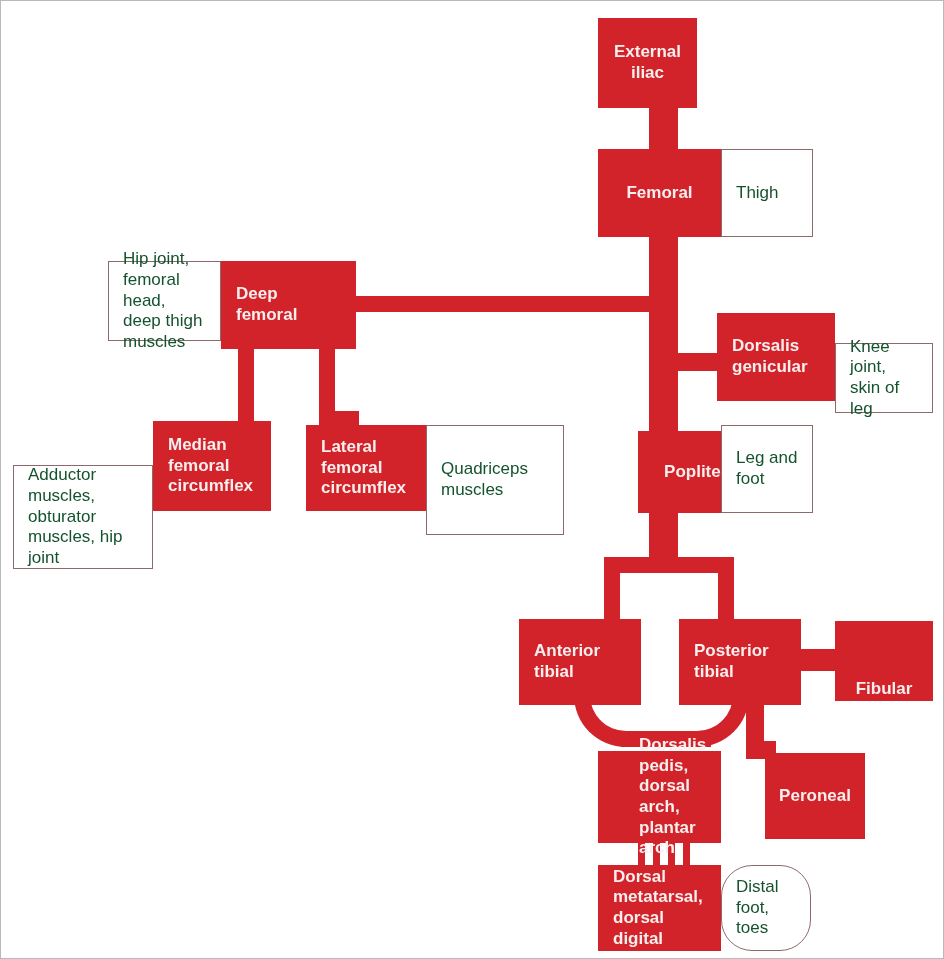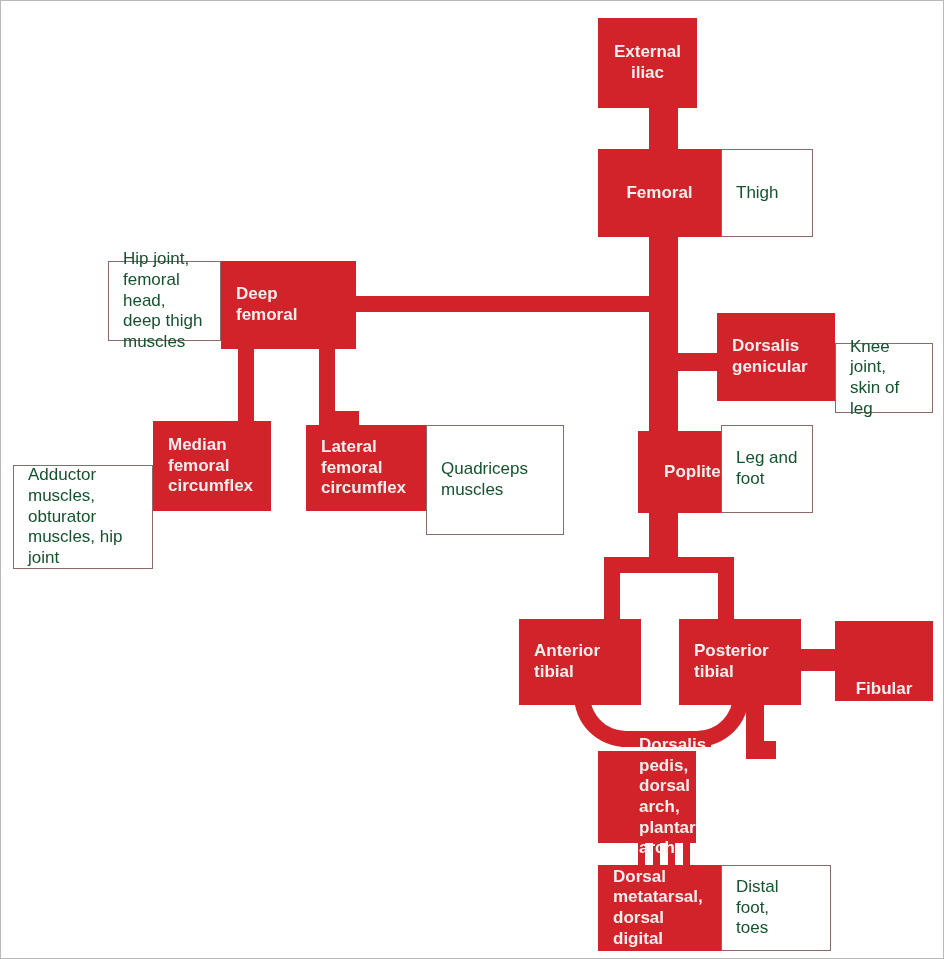--- a/index.html
+++ b/index.html
@@ -176,31 +176,34 @@
 
   <div class="node red" style="left:678px; top:618px; width:122px; height:86px;">
     <span class="txt">Posterior
 tibial</span>
   </div>
 
   <div class="node red center" style="left:834px; top:620px; width:98px; height:80px;align-items:flex-end;">
     <span class="txt">Fibular</span>
   </div>
 
-  <div class="node red" style="left:597px; top:750px; width:98px; height:92px;padding-left:40px;">
+  <div class="node red" style="left:597px; top:750px; width:123px; height:92px;padding-left:40px;">
     <span class="txt">Dorsalis pedis,
 dorsal arch,
 plantar arch</span>
   </div>
 
+  <div class="node red center" style="left:764px; top:752px; width:100px; height:86px;">
+    <span class="txt">Peroneal</span>
+  </div>
 
   <div class="node red" style="left:597px; top:864px; width:123px; height:86px;">
     <span class="txt">Dorsal
 metatarsal,
 dorsal digital</span>
   </div>
 
-  <div class="node white" style="left:720px; top:864px; width:110px; height:86px;">
+  <div class="node white" style="left:720px; top:864px; width:90px; height:86px;border-radius:31px;">
     <span class="txt">Distal foot,
 toes</span>
   </div>
 
 </div>
 
 </body></html>

